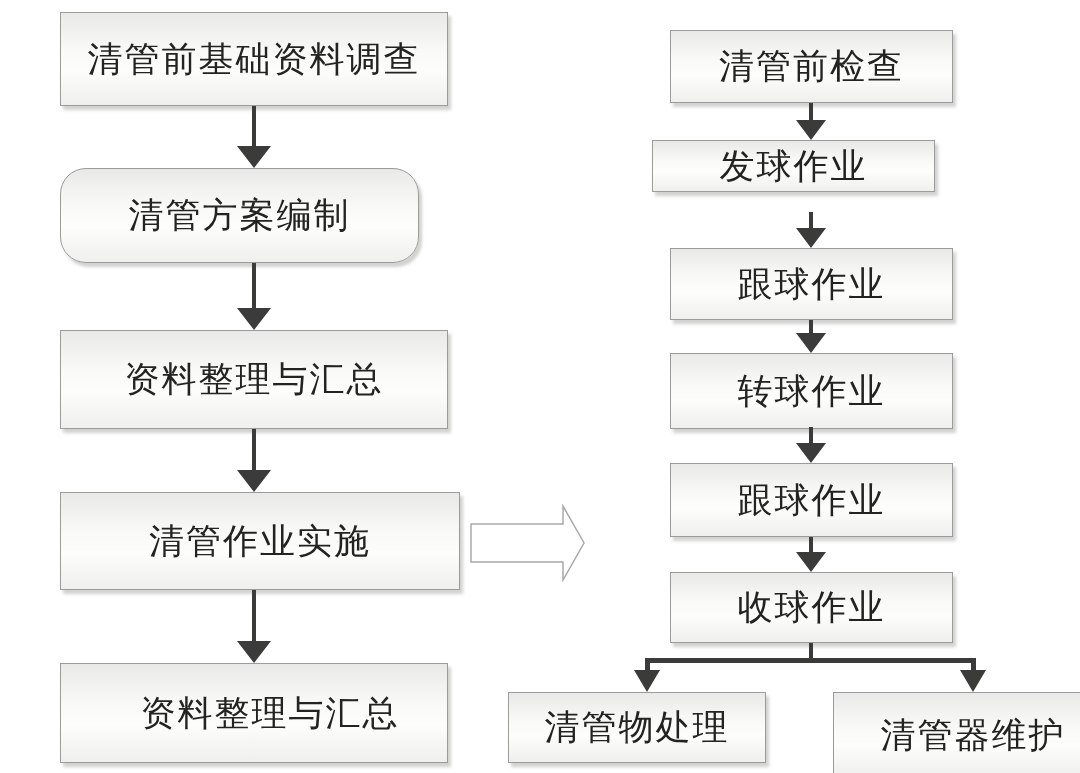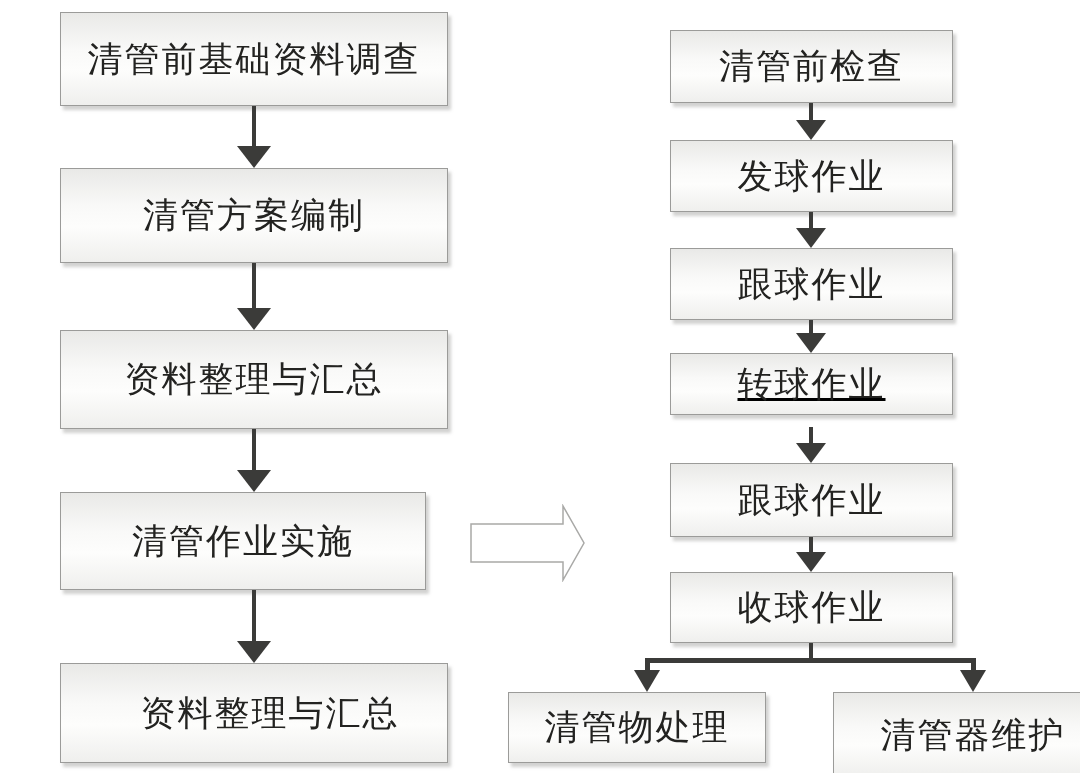--- a/index.html
+++ b/index.html
@@ -74,29 +74,29 @@
 </style>
 </head>
 <body>
 
 <div class="canvas">
 
   <div class="fc-box" style="left:12px; top:12px; width:388px; height:94px;">
     <span class="fc-label">清管前基础资料调查</span>
   </div>
 
-  <div class="fc-box" style="left:12px; top:168px; width:388px; height:95px;">
+  <div class="fc-box" style="left:12px; top:168px; width:359px; height:95px;border-radius:26px;">
     <span class="fc-label">清管方案编制</span>
   </div>
 
   <div class="fc-box" style="left:12px; top:330px; width:388px; height:99px;">
     <span class="fc-label">资料整理与汇总</span>
   </div>
 
-  <div class="fc-box" style="left:12px; top:492px; width:366px; height:98px;">
+  <div class="fc-box" style="left:12px; top:492px; width:400px; height:98px;">
     <span class="fc-label">清管作业实施</span>
   </div>
 
   <div class="fc-box" style="left:12px; top:663px; width:388px; height:100px;padding-left:32px;">
     <span class="fc-label">资料整理与汇总</span>
   </div>
 
   <div>
     <div class="stem-v" style="left:204px; top:106px; height:42px;"></div>
     <div class="head-down" style="left:189px; top:146px;"></div>
@@ -115,29 +115,29 @@
   </div>
 
   <svg class="block-arrow" style="left:422px; top:504px;" width="116" height="78" viewBox="0 0 116 78">
     <polygon points="1,20 93,20 93,2 114,39 93,76 93,58 1,58" fill="#ffffff" stroke="#a9a9a7" stroke-width="1.5" stroke-linejoin="miter"></polygon>
   </svg>
 
   <div class="fc-box" style="left:622px; top:30px; width:283px; height:73px;">
     <span class="fc-label">清管前检查</span>
   </div>
 
-  <div class="fc-box" style="left:622px; top:140px; width:283px; height:72px;">
+  <div class="fc-box" style="left:604px; top:140px; width:283px; height:52px;">
     <span class="fc-label">发球作业</span>
   </div>
 
   <div class="fc-box" style="left:622px; top:248px; width:283px; height:72px;">
     <span class="fc-label">跟球作业</span>
   </div>
 
-  <div class="fc-box" style="left:622px; top:353px; width:283px; height:62px;text-decoration:underline;">
+  <div class="fc-box" style="left:622px; top:353px; width:283px; height:76px;">
     <span class="fc-label">转球作业</span>
   </div>
 
   <div class="fc-box" style="left:622px; top:463px; width:283px; height:74px;">
     <span class="fc-label">跟球作业</span>
   </div>
 
   <div class="fc-box" style="left:622px; top:572px; width:283px; height:71px;">
     <span class="fc-label">收球作业</span>
   </div>

